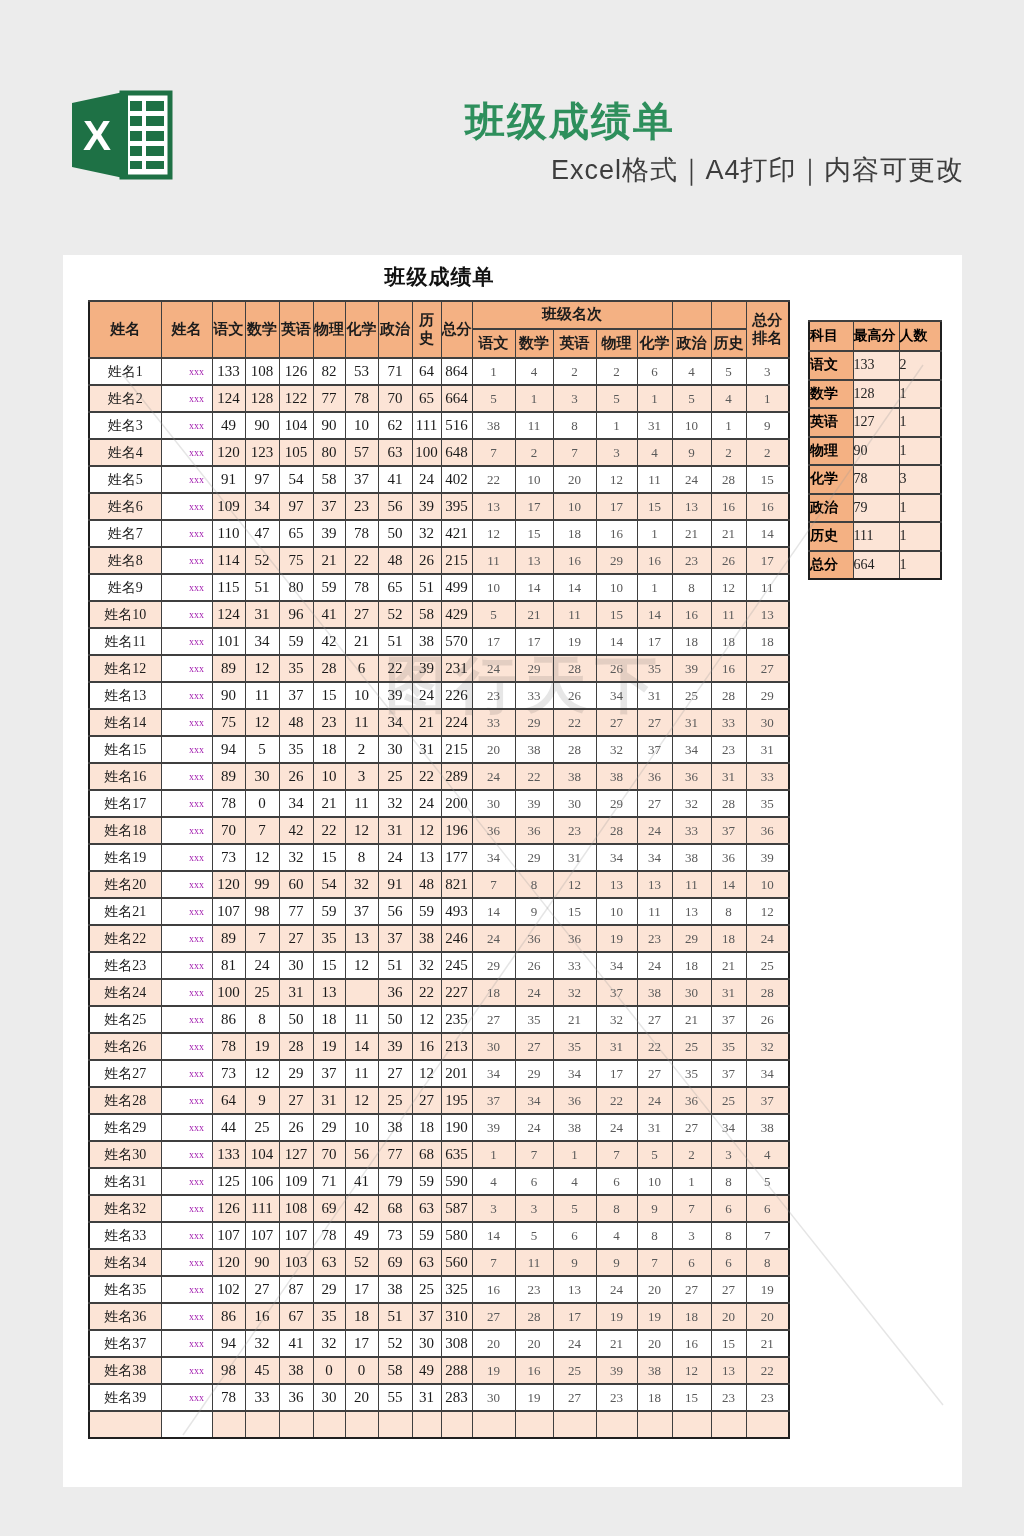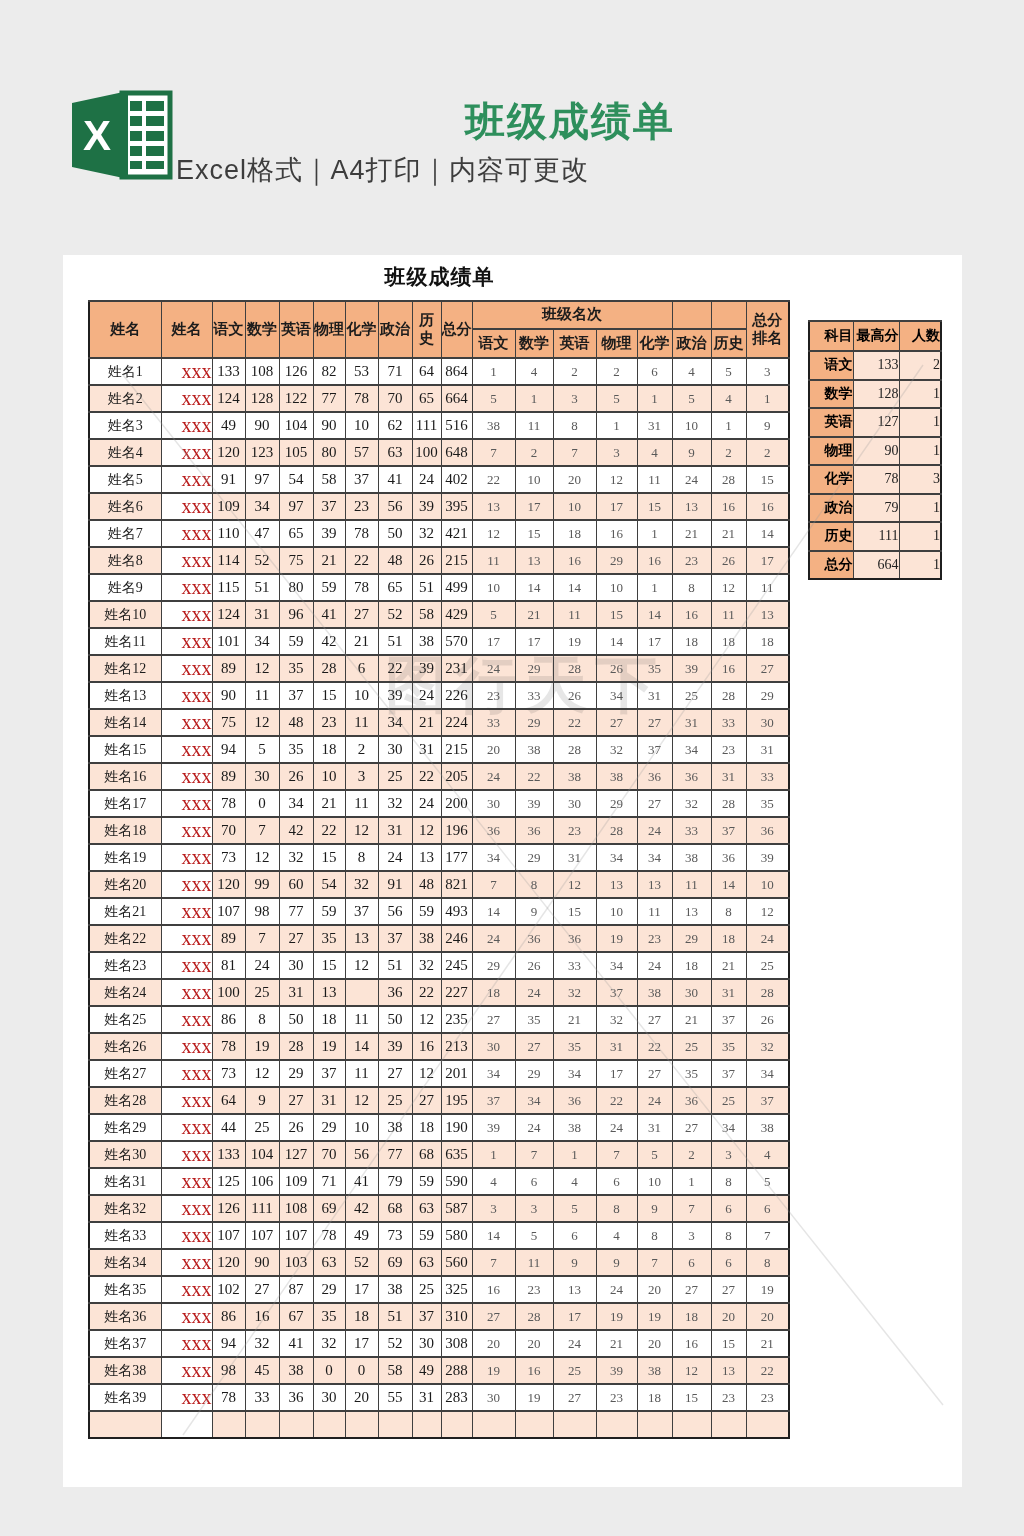--- a/index.html
+++ b/index.html
@@ -9,50 +9,50 @@
     --title-green:#2e8f5c; --subtitle-gray:#3d3d3d;
     --rank-text:#595959; --score-text:#1a1a1a;
   }
   *{margin:0;padding:0;box-sizing:border-box;}
   body{width:1024px;height:1536px;position:relative;background:var(--page-bg);
        font-family:"Liberation Serif","DejaVu Serif",serif;overflow:hidden;}
   .logo{position:absolute;left:64px;top:88px;width:112px;height:94px;}
   .hero-title{position:absolute;left:176px;top:94px;width:788px;text-align:center;
        font-family:"Liberation Sans","DejaVu Sans",sans-serif;font-weight:bold;
        font-size:40px;color:var(--title-green);letter-spacing:2px;}
-  .hero-sub{position:absolute;left:176px;top:152px;width:788px;text-align:left;
+  .hero-sub{position:absolute;left:176px;top:152px;width:788px;text-align:right;
        font-family:"Liberation Sans","DejaVu Sans",sans-serif;
        font-size:27px;color:var(--subtitle-gray);letter-spacing:1px;}
   .card{position:absolute;left:63px;top:255px;width:899px;height:1232px;
        background:var(--card-bg);overflow:hidden;}
   .sheet-title{position:absolute;left:25px;top:8px;width:703px;text-align:center;
        font-size:21px;font-weight:bold;color:#111;letter-spacing:1px;}
   table{border-collapse:collapse;table-layout:fixed;}
   .grade-table{position:absolute;left:25px;top:45px;border:2px solid var(--border-outer);}
   .grade-table th,.grade-table td{border-left:1px solid var(--border-dark);
        border-top:2px solid var(--border-dark);text-align:center;vertical-align:middle;
        overflow:hidden;}
   .grade-table th{background:var(--header-orange);font-size:15px;font-weight:bold;
        color:#1c1c1c;line-height:1.15;}
   .grade-table thead tr:first-child{height:28px;}
   .grade-table thead tr:last-child{height:29px;}
   .grade-table tbody tr{height:27px;margin-left:12px;}
   td.name{font-size:14px;color:#1c1c1c;}
-  td.alias{font-size:20px;color:#b91c1c;background:#fff !important;padding-left:20px;}
+  td.alias{font-size:10px;color:#a21caf;background:#fff !important;padding-left:20px;}
   td.score{font-size:15px;color:var(--score-text);}
   td.rank{font-size:13px;color:var(--rank-text);}
   tr.alt td{background:var(--row-tint);}
   .col-name{width:72px}.col-alias{width:51px}
   .col-s0{width:33px}.col-s1{width:34px}.col-s2{width:34px}.col-s3{width:32px}
   .col-s4{width:33px}.col-s5{width:34px}.col-s6{width:29px}.col-s7{width:31px}
   .col-r0{width:43px}.col-r1{width:38px}.col-r2{width:43px}.col-r3{width:41px}
   .col-r4{width:35px}.col-r5{width:39px}.col-r6{width:35px}.col-rt{width:43px}
   .summary-table{position:absolute;left:745px;top:65px;border:2px solid var(--border-outer);}
   .summary-table th,.summary-table td{border-left:1px solid var(--border-dark);
-       border-top:2px solid var(--border-dark);text-align:right;vertical-align:middle;}
+       border-top:2px solid var(--border-dark);text-align:left;vertical-align:middle;}
   .summary-table th{background:var(--header-orange);font-size:14px;font-weight:bold;height:30px;}
   .summary-table tbody tr{height:28.5px;}
   .summary-table td.subject{background:var(--header-orange);font-size:14px;font-weight:bold;}
   .summary-table td.val{background:var(--row-tint);font-size:14px;color:#222;}
   .sum-c0{width:44px}.sum-c1{width:46px}.sum-c2{width:42px}
   .watermark-text{position:absolute;left:322px;top:388px;font-size:62px;font-weight:bold;
        color:rgba(60,60,60,0.13);letter-spacing:8px;z-index:5;pointer-events:none;
        white-space:nowrap;}
   .watermark-lines{position:absolute;left:0;top:0;z-index:5;pointer-events:none;}
 </style>
@@ -436,21 +436,21 @@
         <tr class="alt">
           <td class="name">姓名16</td>
           <td class="alias">xxx</td>
           <td class="score">89</td>
           <td class="score">30</td>
           <td class="score">26</td>
           <td class="score">10</td>
           <td class="score">3</td>
           <td class="score">25</td>
           <td class="score">22</td>
-          <td class="score">205</td>
+          <td class="score">289</td>
           <td class="rank">24</td>
           <td class="rank">22</td>
           <td class="rank">38</td>
           <td class="rank">38</td>
           <td class="rank">36</td>
           <td class="rank">36</td>
           <td class="rank">31</td>
           <td class="rank">33</td>
         </tr>
         <tr>

